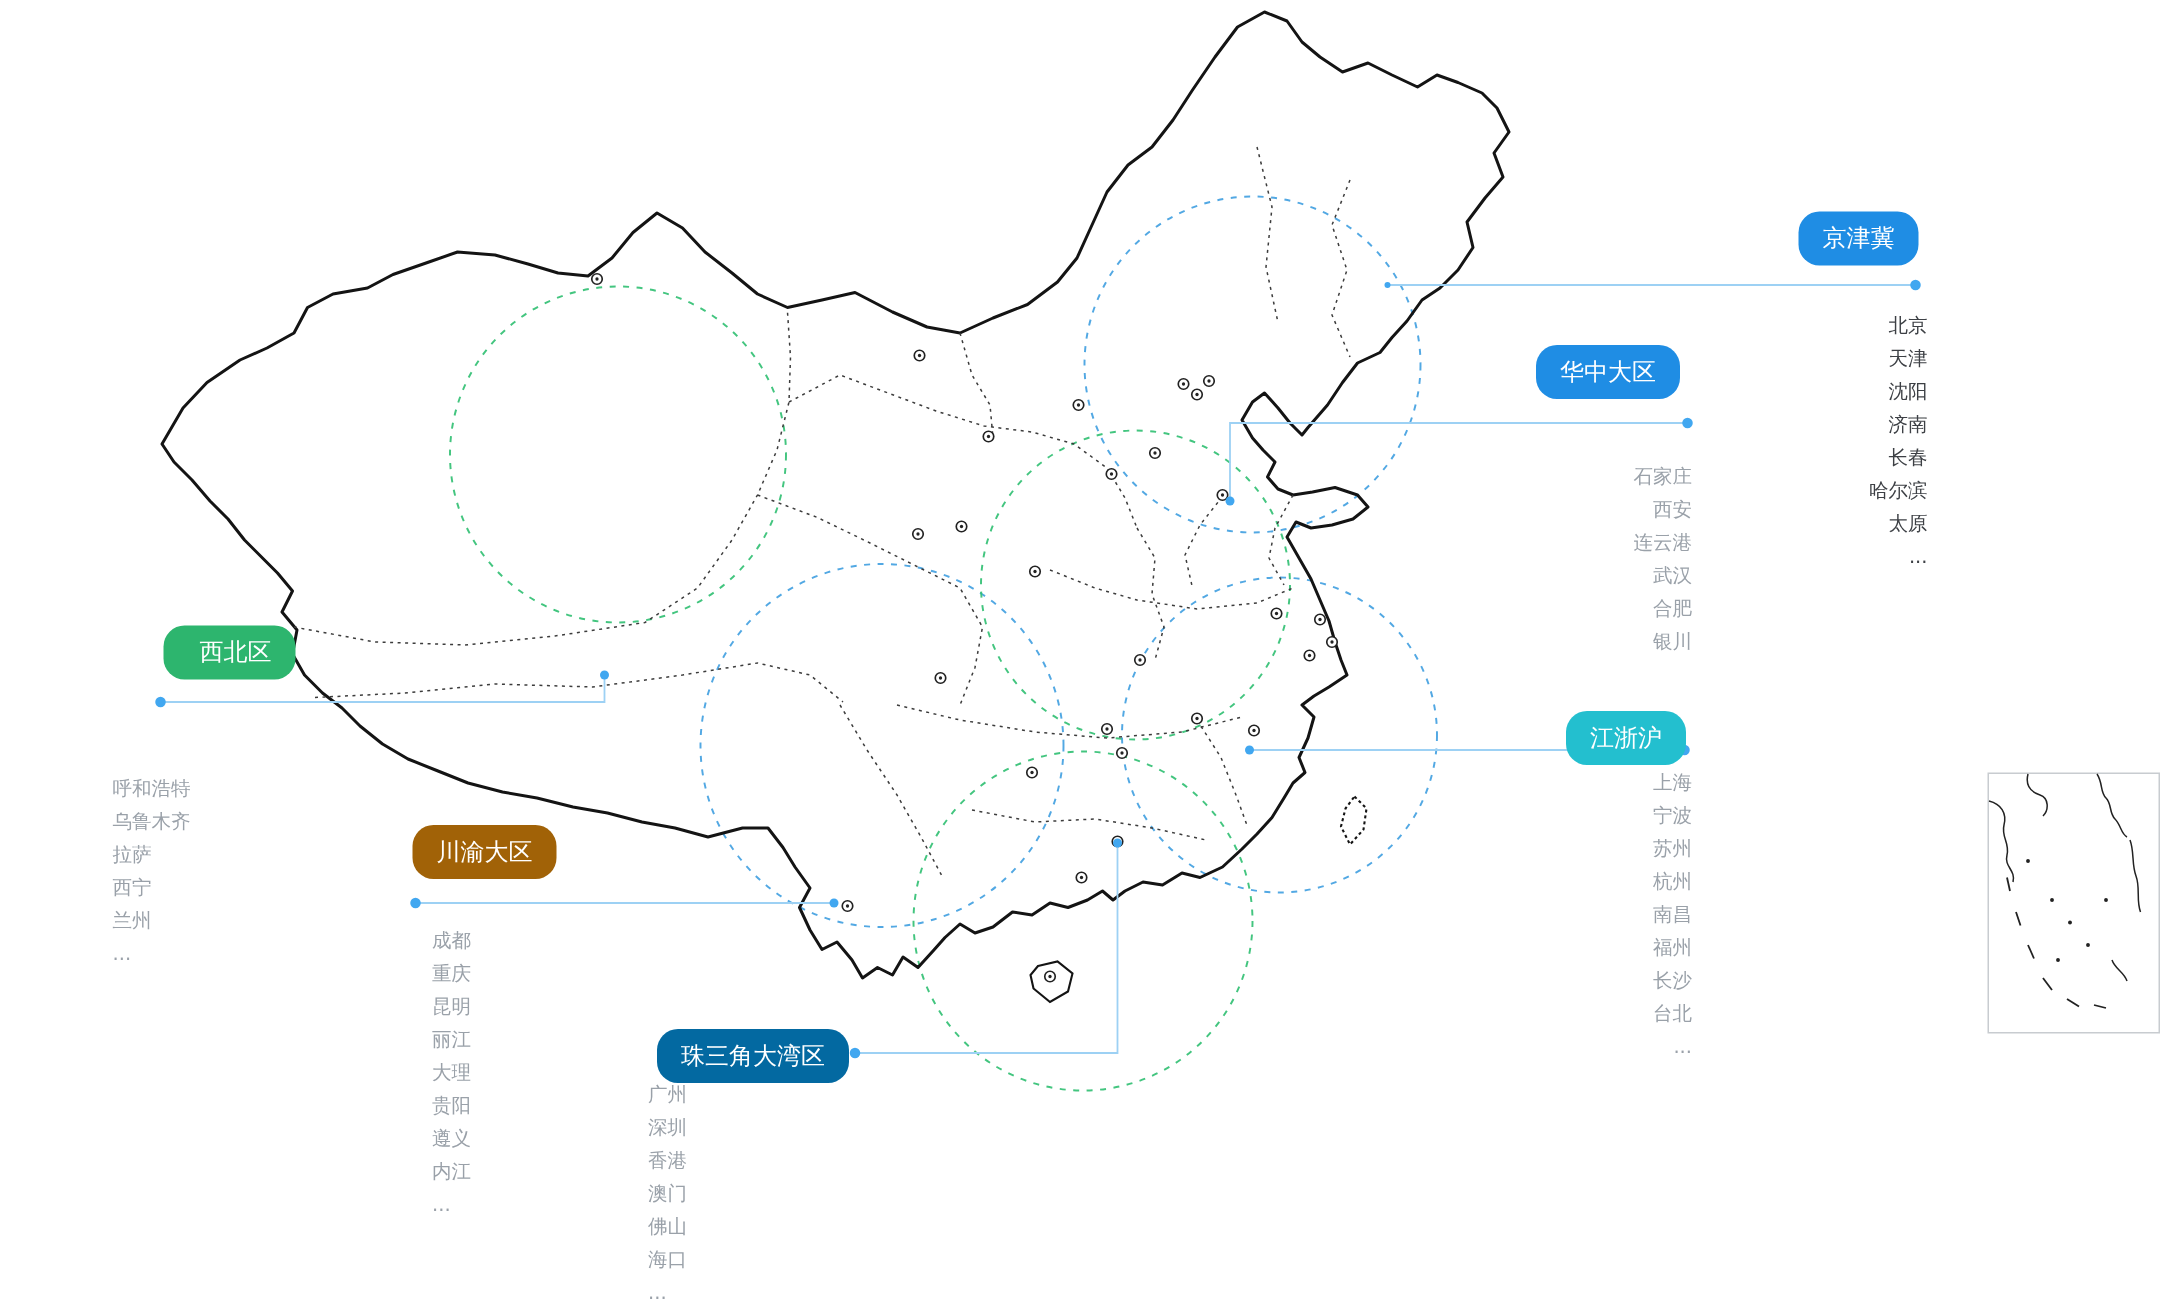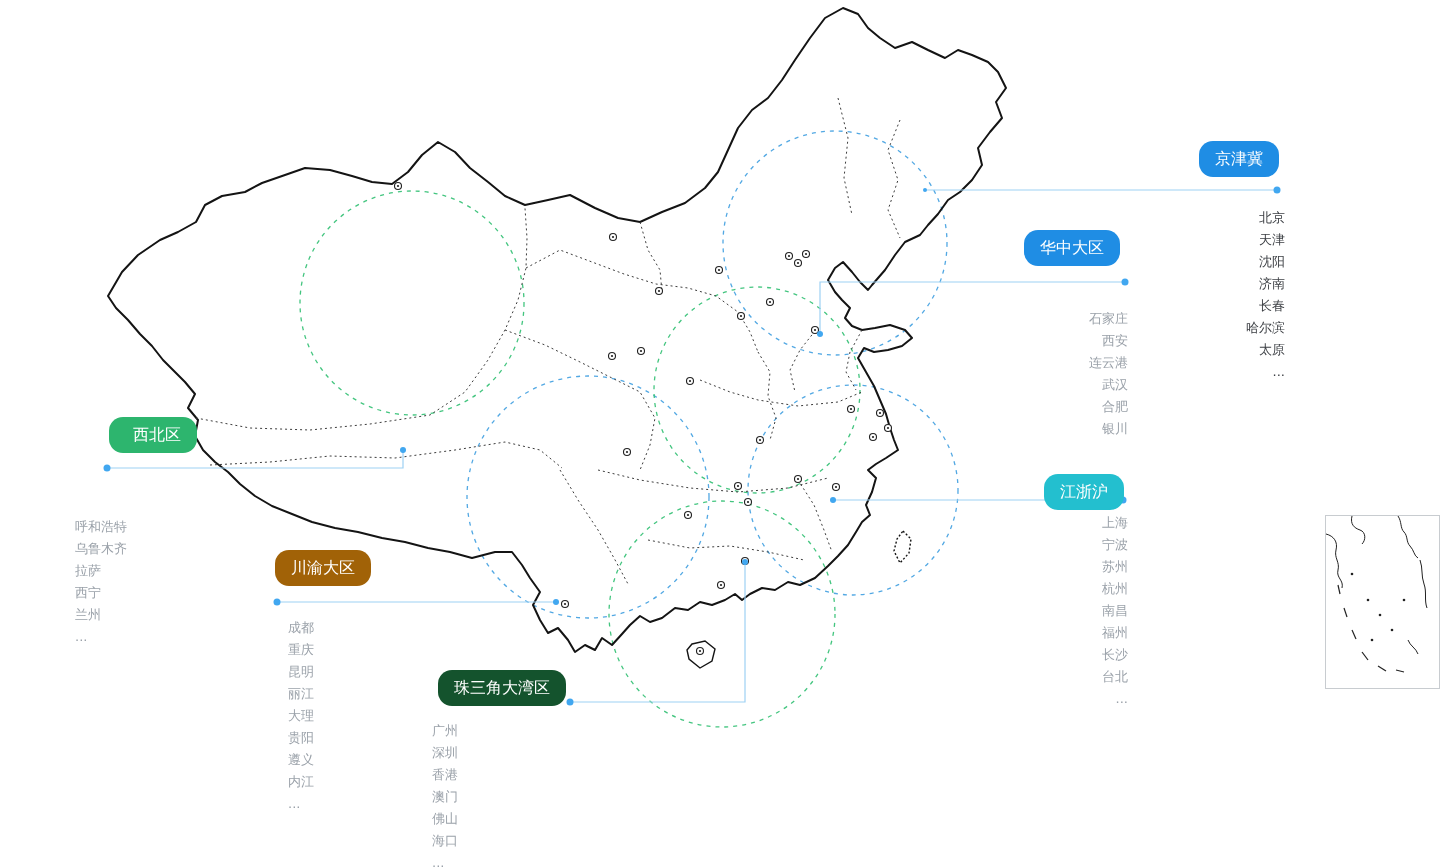--- a/index.html
+++ b/index.html
@@ -307,21 +307,21 @@
   <span class="city">重庆</span>
   <span class="city">昆明</span>
   <span class="city">丽江</span>
   <span class="city">大理</span>
   <span class="city">贵阳</span>
   <span class="city">遵义</span>
   <span class="city">内江</span>
   <span class="city">...</span>
 </div>
 
-<div class="badge" style="left: 438px; top: 670px; background: #14532d;">珠三角大湾区</div>
+<div class="badge" style="left: 438px; top: 686px; background: #0369a1;">珠三角大湾区</div>
 <div class="citylist" style="left:432px; top:720px;">
   <span class="city">广州</span>
   <span class="city">深圳</span>
   <span class="city">香港</span>
   <span class="city">澳门</span>
   <span class="city">佛山</span>
   <span class="city">海口</span>
   <span class="city">...</span>
 </div>
 

